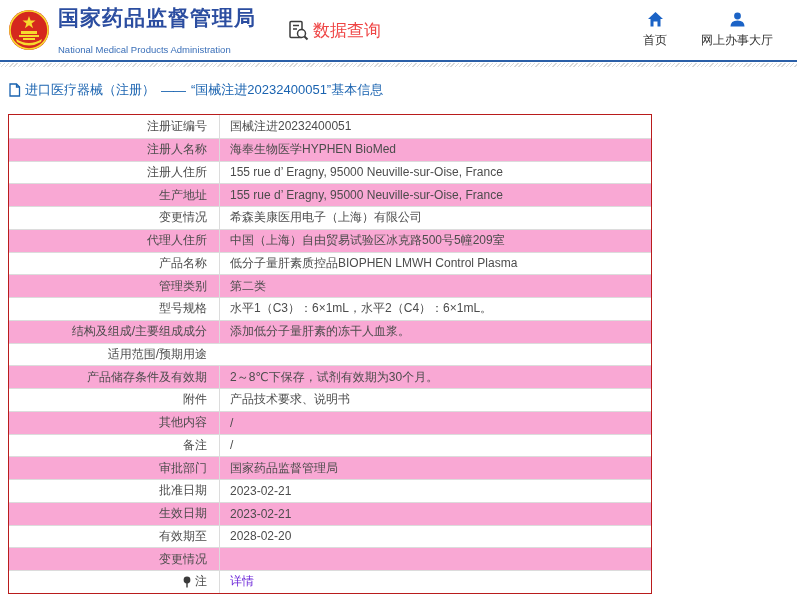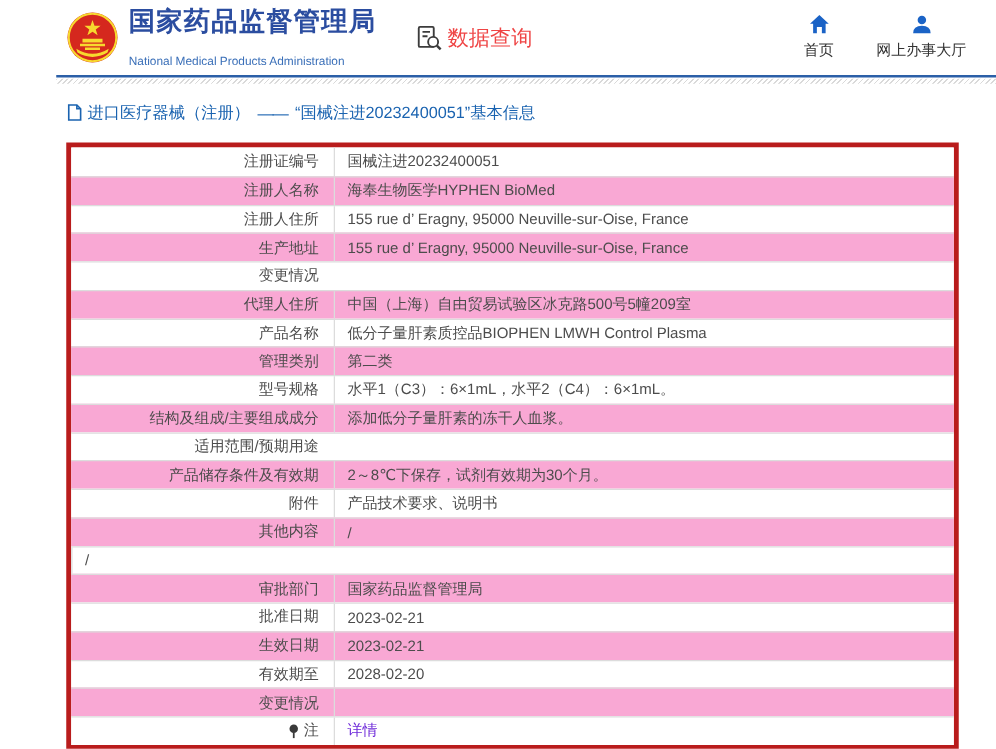--- a/index.html
+++ b/index.html
@@ -1,18 +1,18 @@
 <!DOCTYPE html>
 <html><head>
 <meta charset="utf-8">
 <style>
   * { margin:0; padding:0; box-sizing:border-box; }
   html,body { width:797px; height:599px; background:#ffffff; overflow:hidden;
               font-family:"Liberation Sans","DejaVu Sans",sans-serif; }
-  .page { width:797px; height:599px; background:#fff;padding-left:45px; }
+  .page { width:797px; height:599px; background:#fff; }
 
   
   .site-header { height:60px; display:flex; align-items:center; padding:0 0 0 8px; }
   .logo-block { display:flex; align-items:center; }
   .emblem { width:42px; height:42px; flex:0 0 42px; }
   .org-names { margin-left:8px; }
   .org-cn { font-size:21px; font-weight:bold; color:#2b4da0; letter-spacing:1px; line-height:24px; }
   .org-en { font-size:9.5px; color:#3a6fb8; margin-top:14px; }
   .dq-section { display:flex; align-items:center; margin-left:32px; cursor:pointer; }
   .dq-section svg { width:21px; height:21px; }
@@ -27,21 +27,21 @@
   .hatch-band { height:4px; margin-top:1px;
     background:repeating-linear-gradient(135deg,#d9d9d9 0,#d9d9d9 1px,#ffffff 1px,#ffffff 3px); }
 
   
   .breadcrumb { margin:14px 8px 15px 8px; height:18px; display:flex; align-items:center;
                 font-size:13px; color:#1a63b0; }
   .breadcrumb svg { width:13px; height:14px; margin-right:4px; flex:0 0 13px; }
   .breadcrumb .bc-dash { margin:0 6px; letter-spacing:-1px; }
 
   
-  .info-table { margin:0 8px; width:714px; border:4px solid #b91c1c; }
+  .info-table { margin:0 8px; width:644px; border:1px solid #b91c1c; }
   .t-row { display:flex; height:22.75px; border-top:1px solid #dcdcdc; background:#fff; }
   .t-row:first-child { border-top:none; }
   .t-row.alt { background:#f9a8d4; }
   .cell { display:flex; align-items:center; font-size:12px; color:#4c4c4c; }
   .cell.label { width:210px; justify-content:flex-end; padding-right:12px; text-align:right; }
   .cell.value { flex:1; border-left:1px solid #dcdcdc; padding-left:10px; }
   .cell.value a { color:#6d28d9; text-decoration:none; cursor:pointer; }
   .note-icon { display:inline-flex; margin-right:3px; }
   .note-icon svg { width:10px; height:12px; }
 </style>
@@ -130,20 +130,21 @@
       <div class="t-row alt">
         <div class="cell label">
           <span>生产地址</span>
         </div>
         <div class="cell value">155 rue d’ Eragny, 95000 Neuville-sur-Oise, France</div>
       </div>
       <div class="t-row">
         <div class="cell label">
           <span>变更情况</span>
         </div>
+        <div class="cell value">希森美康医用电子（上海）有限公司</div>
       </div>
       <div class="t-row alt">
         <div class="cell label">
           <span>代理人住所</span>
         </div>
         <div class="cell value">中国（上海）自由贸易试验区冰克路500号5幢209室</div>
       </div>
       <div class="t-row">
         <div class="cell label">
           <span>产品名称</span>
@@ -185,20 +186,23 @@
         </div>
         <div class="cell value">产品技术要求、说明书</div>
       </div>
       <div class="t-row alt">
         <div class="cell label">
           <span>其他内容</span>
         </div>
         <div class="cell value">/</div>
       </div>
       <div class="t-row">
+        <div class="cell label">
+          <span>备注</span>
+        </div>
         <div class="cell value">/</div>
       </div>
       <div class="t-row alt">
         <div class="cell label">
           <span>审批部门</span>
         </div>
         <div class="cell value">国家药品监督管理局</div>
       </div>
       <div class="t-row">
         <div class="cell label">

